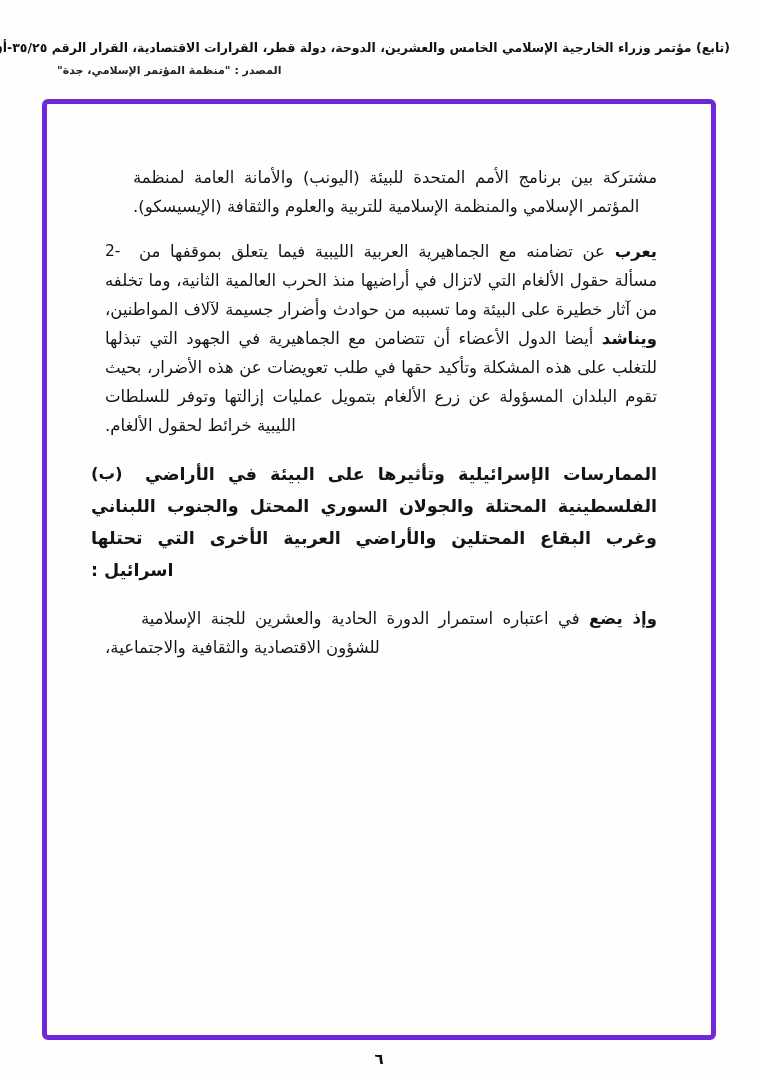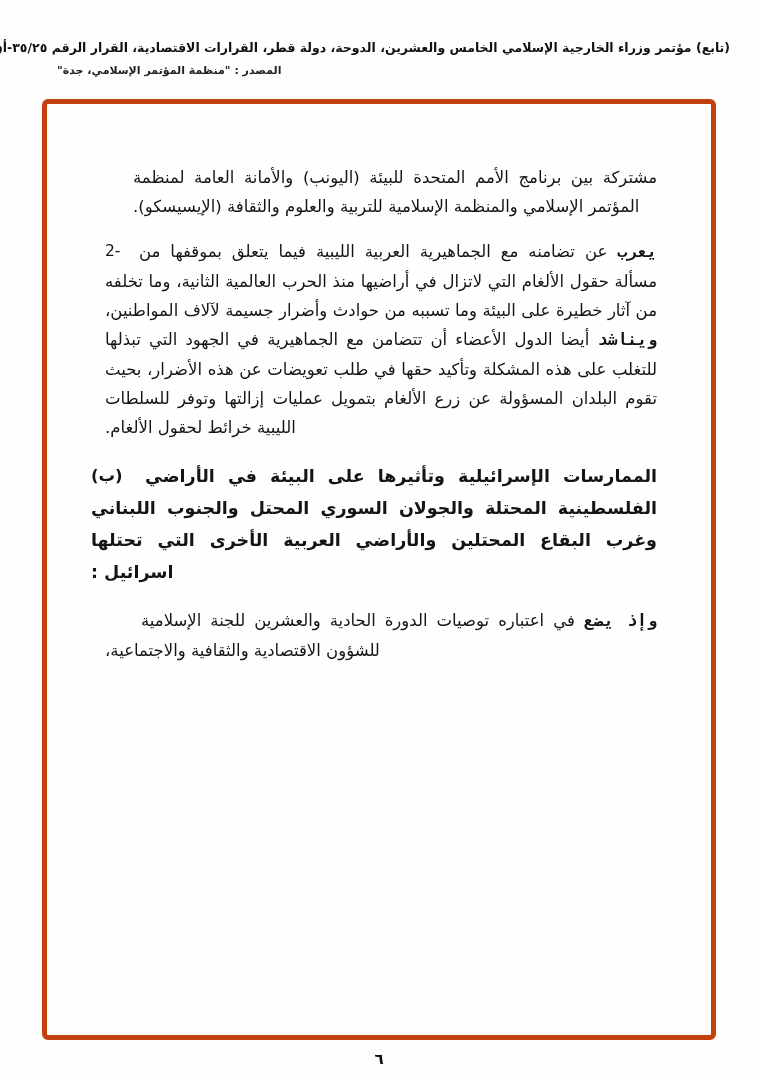--- a/index.html
+++ b/index.html
@@ -31,21 +31,21 @@
     font-weight: bold;
     font-size: 11px;
     color: #222;
   }
 
   
   .green-frame {
     position: absolute;
     left: 42px; top: 99px;
     width: 674px; height: 941px;
-    border: 5px solid #c2410c;
+    border: 5px solid #6d28d9;
     border-radius: 6px;
     padding: 42px 54px 0 58px;
     box-sizing: border-box;
     background: transparent;
   }
 
   
   .para {
     direction: rtl;
     text-align: justify;
@@ -79,21 +79,21 @@
     font-weight: bold;
     font-size: 16.5px;
     letter-spacing: 0;
   }
 
   .preamble-para { margin-bottom: 20px; }
   .fl-indent { float: left; height: 20px; }
   .w36 { width: 36px; }
   .w60 { width: 60px; }
 
-  .lead { font-weight: bold; letter-spacing: 1px; font-family: Liberation Mono, monospace; }
+  .lead { font-weight: bold; letter-spacing: 1px; }
 
   .page-number {
     position: absolute;
     bottom: 10px; left: 0; right: 0;
     text-align: center;
     font-weight: bold;
     font-size: 15px;
     color: #111;
   }
 </style>
@@ -118,20 +118,20 @@
     <div class="section-block">
       <p class="para section-title">
         <span class="section-marker">(ب)</span><span>الممارسات الإسرائيلية وتأثيرها على البيئة في الأراضي الفلسطينية المحتلة والجولان السوري المحتل والجنوب اللبناني وغرب البقاع المحتلين والأراضي العربية الأخرى التي تحتلها اسرائيل :</span>
       </p>
     </div>
 
 
 
 
     <p class="para preamble-para">
-      <span class="fl-indent w36"></span><b class="lead">وإذ يضع</b><span> في اعتباره توصيات الدورة الحادية والعشرين للجنة الإسلامية للشؤون الاقتصادية والثقافية والاجتماعية،</span>
+      <span class="fl-indent w36"></span><b class="lead">وإذ يضع</b><span> في اعتباره استمرار الدورة الحادية والعشرين للجنة الإسلامية للشؤون الاقتصادية والثقافية والاجتماعية،</span>
     </p>
 
   </div>
 
   <div class="page-number">٦</div>
 
 </div>
 
 </body></html>

